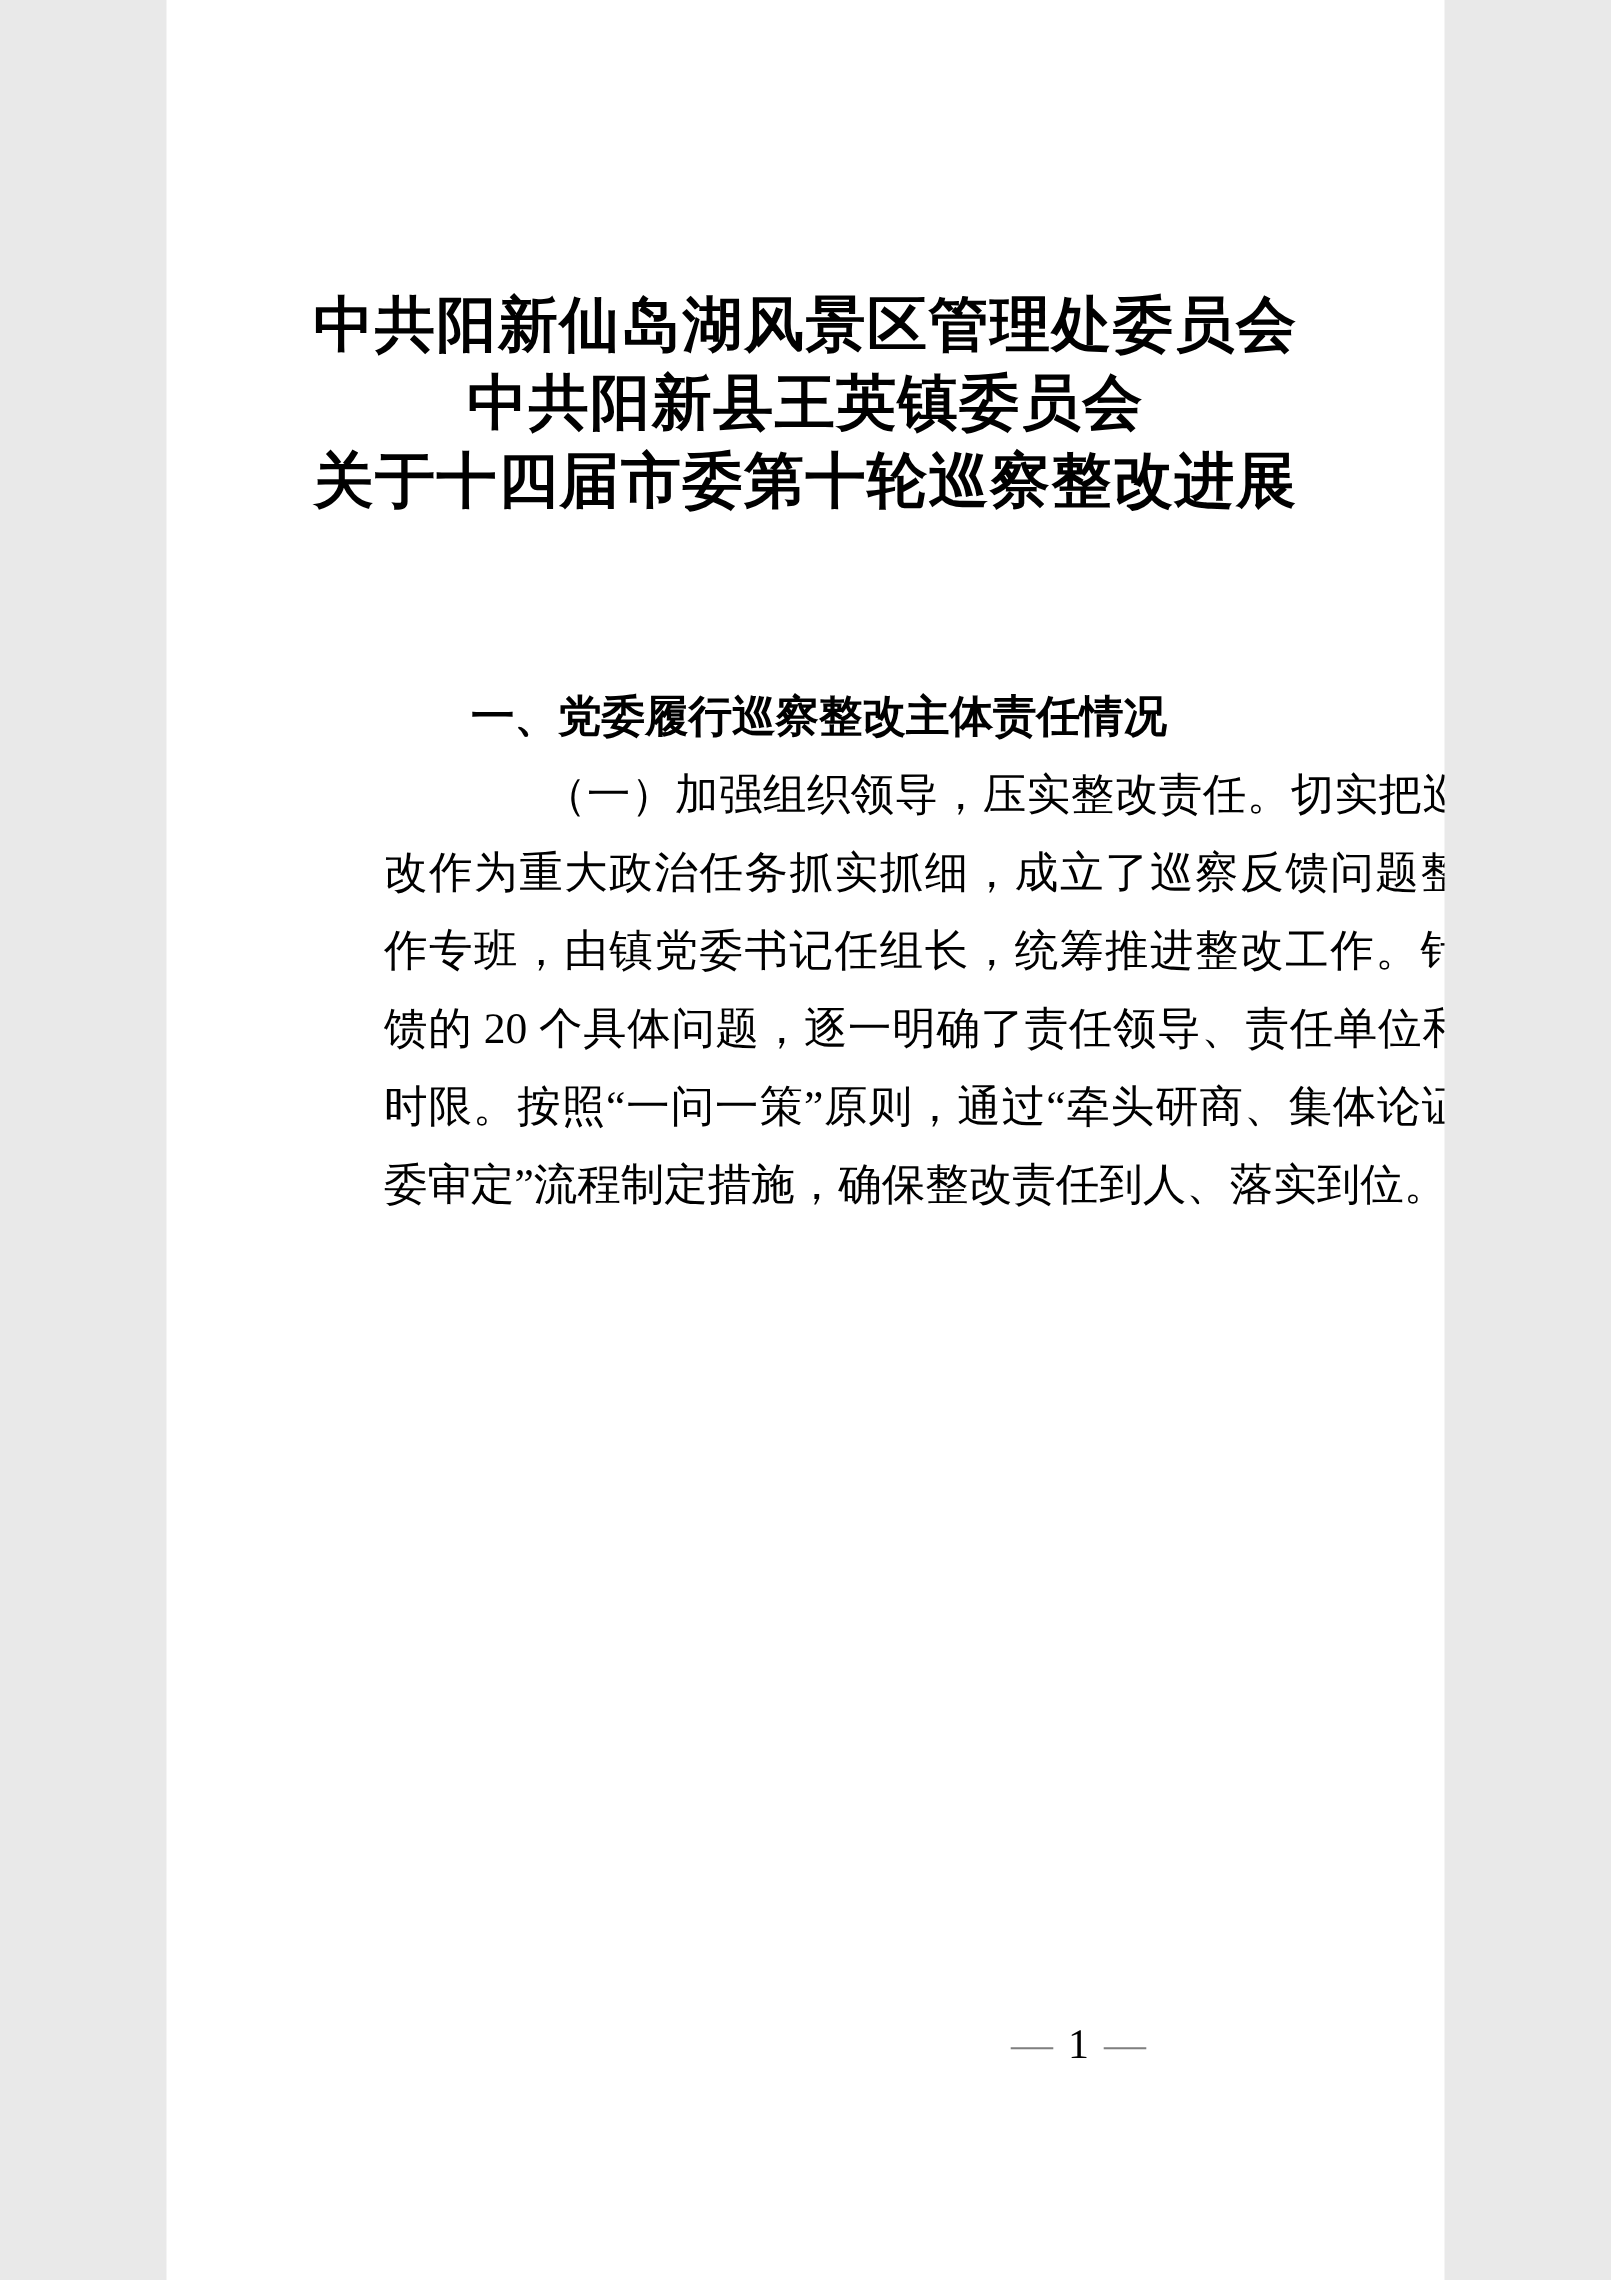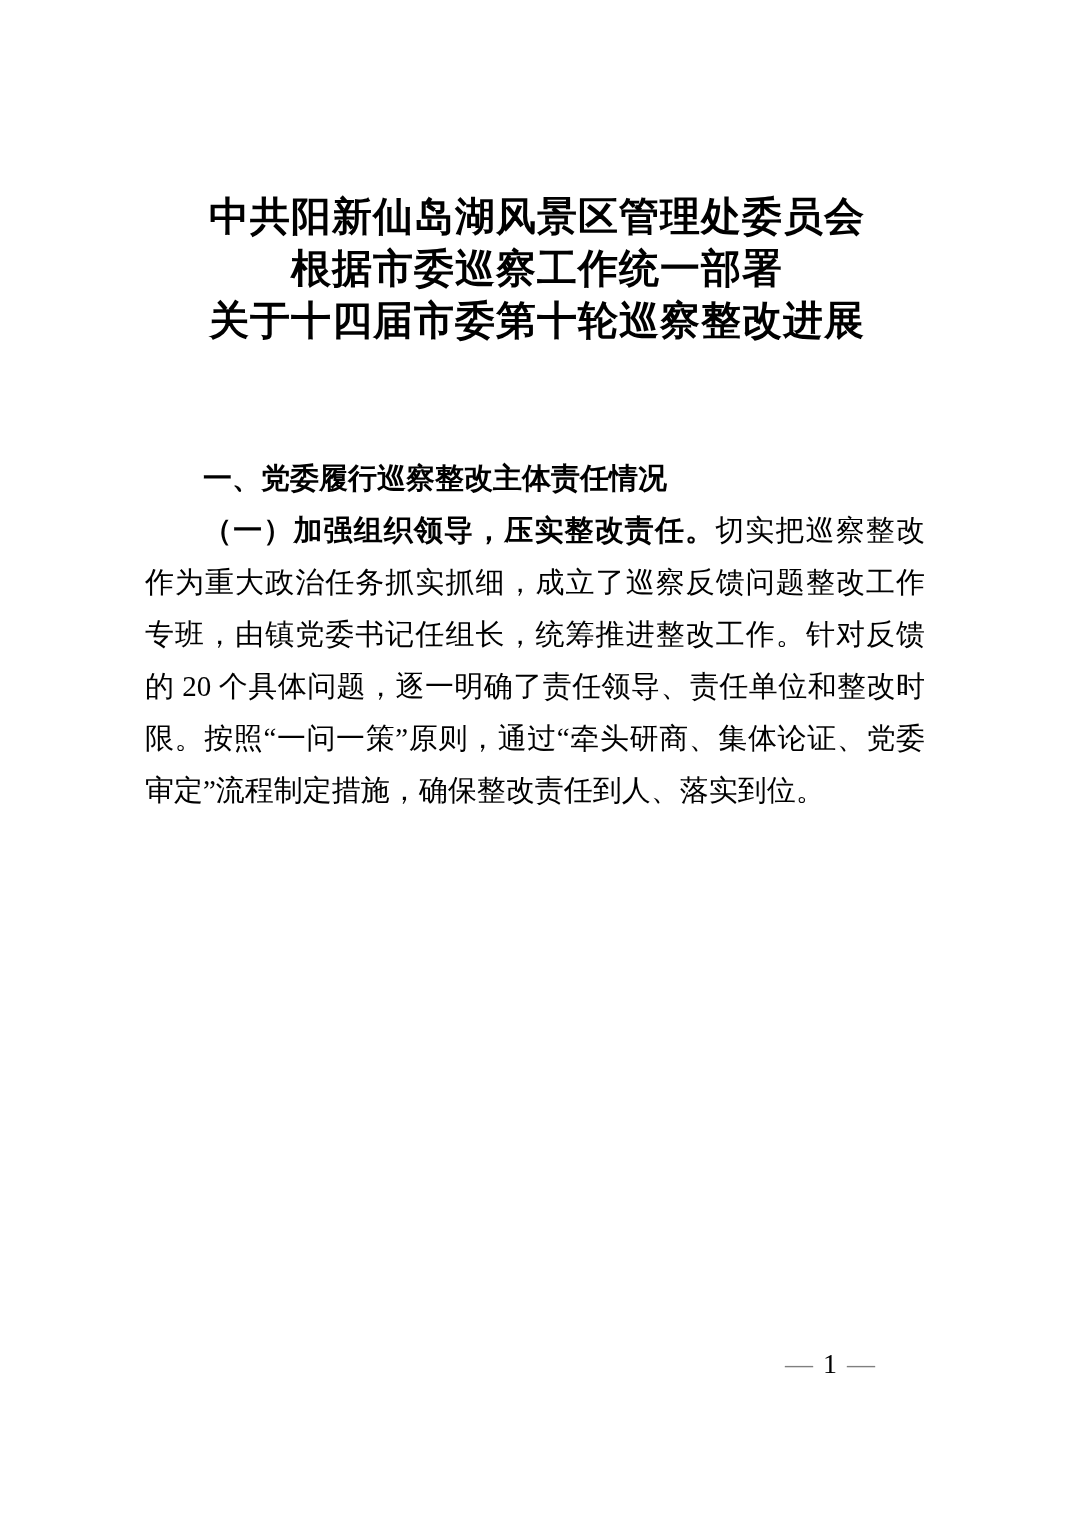--- a/index.html
+++ b/index.html
@@ -2,21 +2,21 @@
 <html><head>
 <meta charset="utf-8">
 <style>
   html, body {
     margin: 0;
     padding: 0;
     background: #e9e9e9;
   }
   .page {
     position: relative;
-    width: 1074px;
+    width: 852px;
     height: 1520px;
     margin: 0 auto;
     background: #ffffff;
     color: #000000;
     font-family: "Liberation Serif", serif;
     overflow: hidden;
   }
   .doc-title {
     position: absolute;
     top: 191px;
@@ -46,21 +46,22 @@
   .section-heading {
     margin: 0;
     text-indent: 58px;
     font-size: 29px;
     line-height: 52px;
     font-weight: 700;
     font-family: "Liberation Sans", sans-serif;
     text-align: left;
   }
   .lead-bold {
-    font-weight: 700;
+    font-weight: 400;
+    margin-left: 48px;
   }
   .page-footer {
     position: absolute;
     top: 1344px;
     right: 189px;
     font-size: 28px;
     line-height: 40px;
     font-family: "Liberation Serif", serif;
     white-space: nowrap;
   }
@@ -72,21 +73,21 @@
     color: #000000;
   }
 </style>
 </head>
 <body>
 
 <div class="page">
 
   <div class="doc-title">
     <div>中共阳新仙岛湖风景区管理处委员会</div>
-    <div>根据市委巡察工作统一部署</div>
+    <div>中共阳新县王英镇委员会</div>
     <div>关于十四届市委第十轮巡察整改进展</div>
   </div>
 
   <div class="body-text">
 
     <h2 class="section-heading">一、党委履行巡察整改主体责任情况</h2>
 
     <p class="para"><span class="lead-bold">（一）加强组织领导，压实整改责任。</span><span>切实把巡察整改作为重大政治任务抓实抓细，成立了巡察反馈问题整改工作专班，由镇党委书记任组长，统筹推进整改工作。针对反馈的 20 个具体问题，逐一明确了责任领导、责任单位和整改时限。按照“一问一策”原则，通过“牵头研商、集体论证、党委审定”流程制定措施，确保整改责任到人、落实到位。</span></p>
 
   </div>

